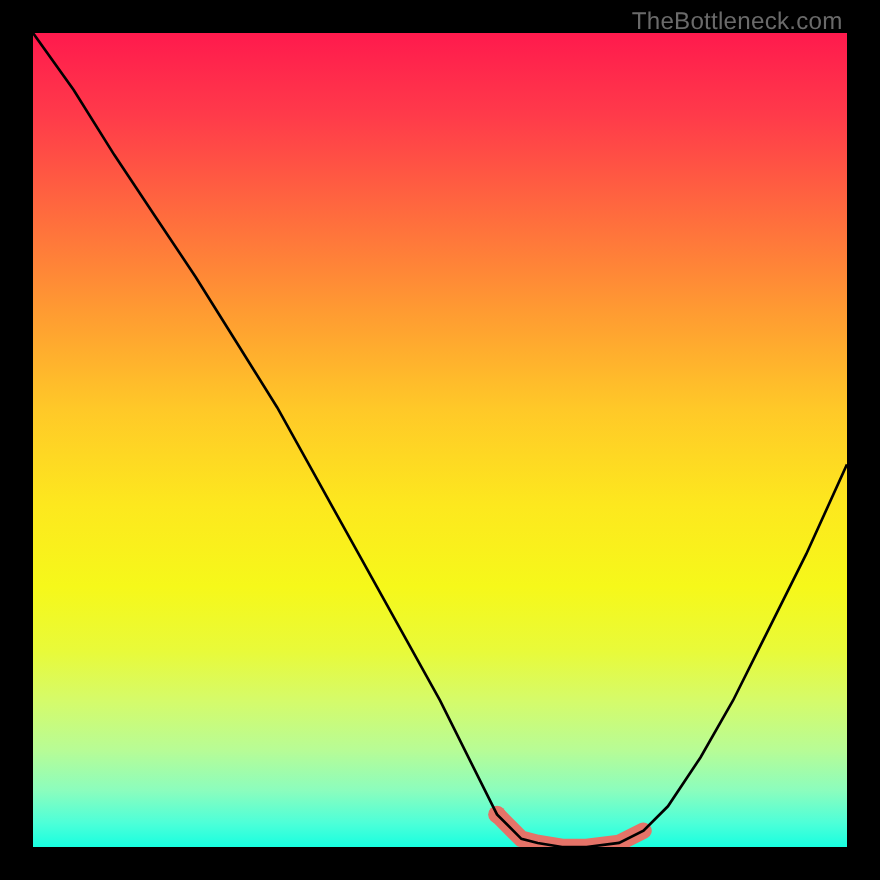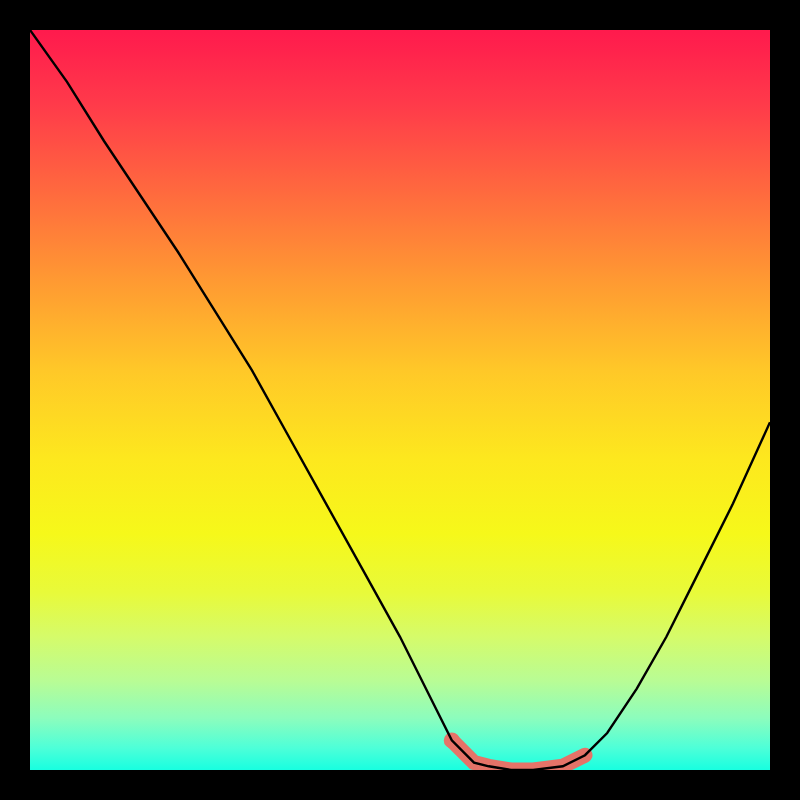--- a/index.html
+++ b/index.html
@@ -42,20 +42,21 @@
   }
   svg.lines { position: absolute; inset: 0; }
   .curve { fill: none; stroke: #000; stroke-width: 2.4; }
   .highlight { fill: none; stroke: #e57368; stroke-width: 15; stroke-linecap: round; }
   .dot { fill: #e57368; }
 </style>
 </head>
 <body>
 
 <div class="container">
+  <div class="attribution">TheBottleneck.com</div>
   <div class="plot-area">
     <div class="gradient-bg"></div>
     <svg class="lines" viewBox="0 0 740 740" preserveAspectRatio="none">
       <path class="highlight" d="M421.80 710.40 L444.00 732.60 L458.80 736.30 L481.00 740.00 L503.20 740.00 L532.80 736.30 L555.00 725.20"></path>
       <circle class="dot" r="8" cx="421.80" cy="710.40"></circle>
       <path class="curve" d="M0.00 0.00 L37.00 51.80 L74.00 111.00 L111.00 166.50 L148.00 222.00 L185.00 281.20 L222.00 340.40 L259.00 407.00 L296.00 473.60 L333.00 540.20 L370.00 606.80 L407.00 680.80 L421.80 710.40 L444.00 732.60 L458.80 736.30 L481.00 740.00 L503.20 740.00 L532.80 736.30 L555.00 725.20 L577.20 703.00 L606.80 658.60 L636.40 606.80 L666.00 547.60 L703.00 473.60 L740.00 392.20"></path>
     </svg>
   </div>
 </div>
 

